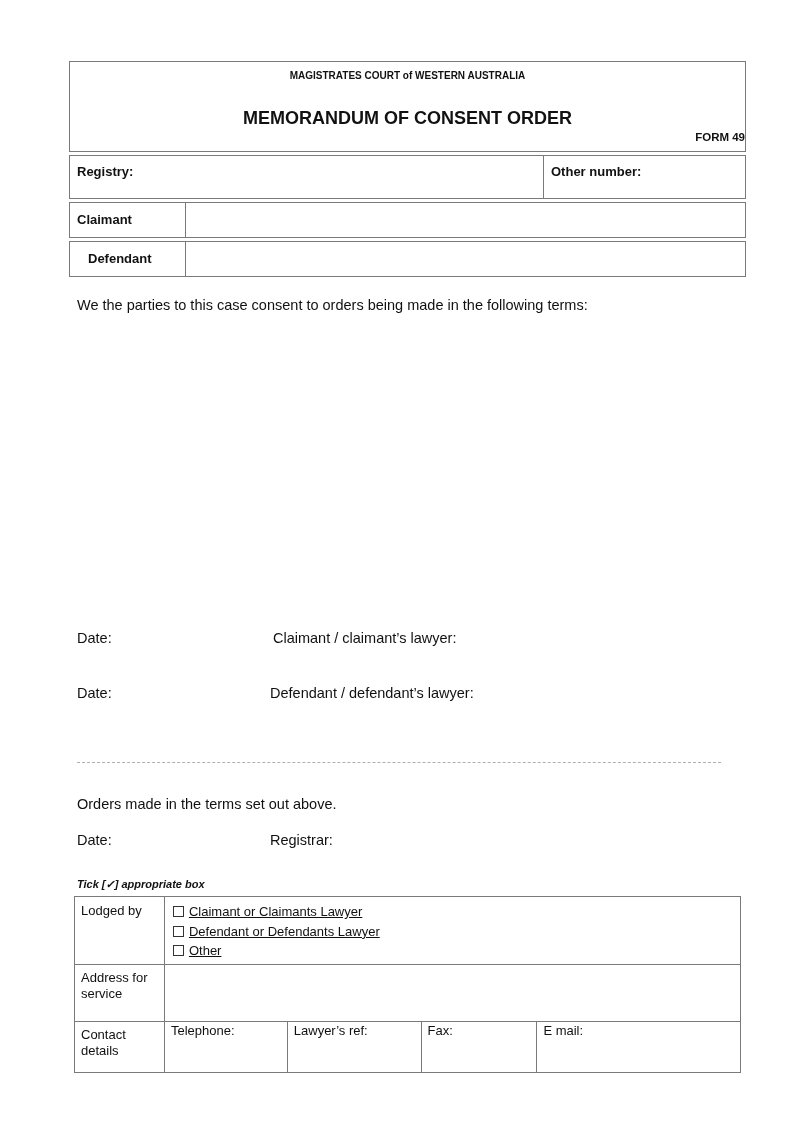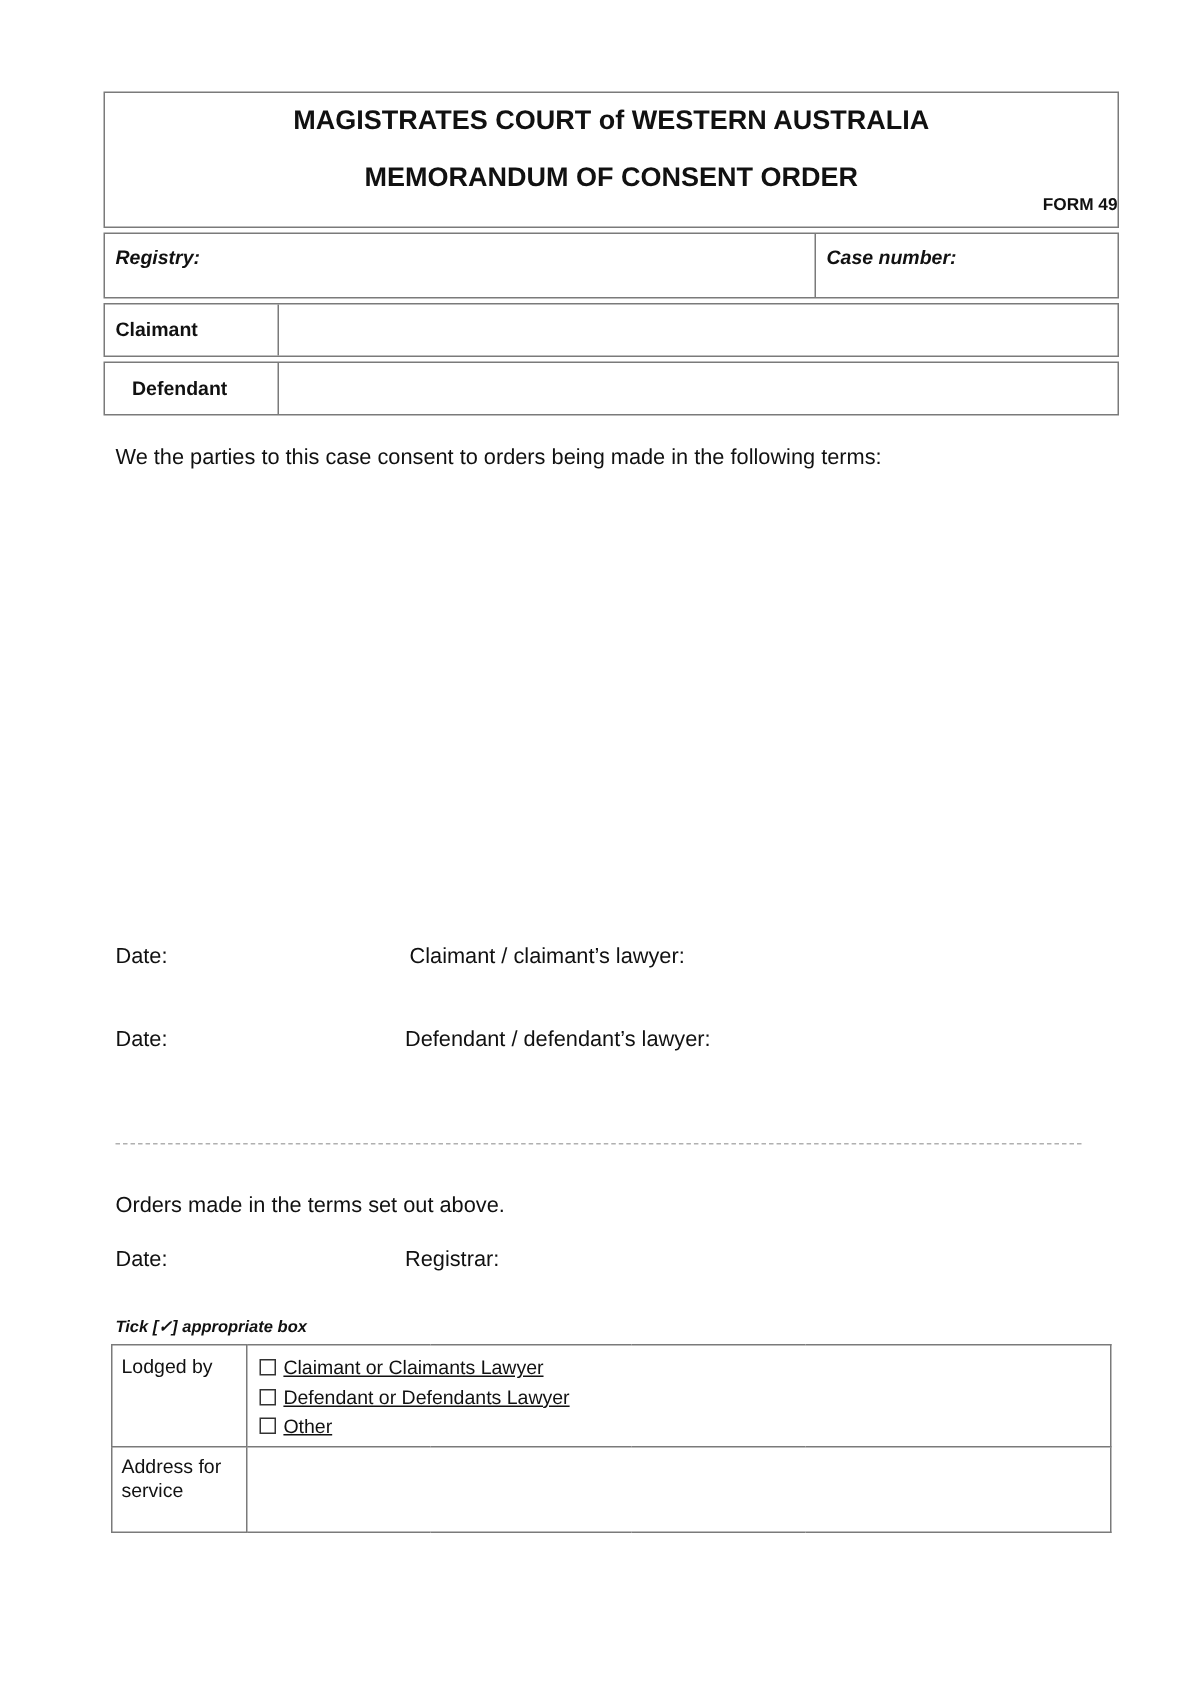--- a/index.html
+++ b/index.html
@@ -1,20 +1,20 @@
 <!DOCTYPE html>
 <html><head>
 <meta charset="utf-8">
 <style>
   html, body { margin: 0; padding: 0; background: #ffffff; }
   body { width: 800px; height: 1130px; position: relative; font-family: "Liberation Sans", sans-serif; color: #111; overflow: hidden; }
   .abs { position: absolute; }
   .box { position: absolute; border: 1.5px solid #7a7a7a; box-sizing: border-box; }
   .header-box { left: 69px; top: 61px; width: 677px; height: 91px; text-align: center; }
-  .h1 { font-weight: bold; font-size: 18px; position: absolute; left: 0; right: 0; }
+  .h1 { font-weight: bold; font-size: 10px; position: absolute; left: 0; right: 0; }
   .h-title { font-weight: bold; font-size: 18px; position: absolute; left: 0; right: 0; }
   .h-form { font-weight: bold; font-size: 11.5px; position: absolute; left: 0; right: 0; text-align: right; }
   .lbl-bold { font-weight: bold; font-size: 13px; position: absolute; }
   .vline { position: absolute; top: 0; bottom: 0; border-left: 1.5px solid #7a7a7a; }
   .text14 { font-size: 14.5px; position: absolute; white-space: nowrap; }
   .dashed { position: absolute; left: 77px; top: 762px; width: 644px; height: 0; border-top: 1.5px dashed #b0b0b0; }
   .tick-note { position: absolute; left: 77px; top: 878px; font-size: 11px; font-weight: bold; font-style: italic; }
   table.lodge { position: absolute; left: 74px; top: 896px; width: 667px; border-collapse: collapse; font-size: 13px; }
   table.lodge td { border: 1.5px solid #7a7a7a; vertical-align: top; padding: 0; }
   .cb-row { display: flex; align-items: center; height: 19.5px; }
@@ -22,25 +22,25 @@
 </style>
 </head>
 <body>
 
 <div class="box header-box">
   <div class="h1" style="top:8px;">MAGISTRATES COURT of WESTERN AUSTRALIA</div>
   <div class="h-title" style="top:46px;">MEMORANDUM OF CONSENT ORDER</div>
   <div class="h-form" style="top:69px;">FORM 49</div>
 </div>
 
-<div class="box" style="left:69px; top:155px; width:677px; height:44px;font-style:italic;">
+<div class="box" style="left:69px; top:155px; width:677px; height:44px;">
   <span class="lbl-bold" style="left:7px; top:8px;">Registry:</span>
   <div class="abs" style="left:80px; top:2px; width:390px; height:36px;"></div>
   <div class="vline" style="left:473px;"></div>
-  <span class="lbl-bold" style="left:481px; top:8px;">Case number:</span>
+  <span class="lbl-bold" style="left:481px; top:8px;">Other number:</span>
   <div class="abs" style="left:580px; top:2px; width:90px; height:36px;"></div>
 </div>
 
 <div class="box" style="left:69px; top:202px; width:677px; height:36px;">
   <span class="lbl-bold" style="left:7px; top:9px;">Claimant</span>
   <div class="vline" style="left:115px;"></div>
   <div class="abs" style="left:120px; top:2px; right:4px; height:30px;"></div>
 </div>
 
 <div class="box" style="left:69px; top:241px; width:677px; height:36px;">
@@ -89,14 +89,21 @@
       <div class="cb-row">
         <span class="cb"></span>
         <span>Other</span>
       </div>
     </td>
   </tr>
   <tr style="height:57px;">
     <td style="padding:5px 4px 1px 6px; line-height:16px;">Address for service</td>
     <td colspan="4"></td>
   </tr>
+  <tr style="height:51px;">
+    <td style="padding:5px 4px 0 6px; line-height:16px;">Contact details</td>
+    <td style="padding:1px 0 0 6px;"><span>Telephone:</span></td>
+    <td style="padding:1px 0 0 6px;"><span>Lawyer’s ref:</span></td>
+    <td style="padding:1px 0 0 6px;"><span>Fax:</span></td>
+    <td style="padding:1px 0 0 6px;"><span>E mail:</span></td>
+  </tr>
 </tbody>
   </table>
 
 </body></html>

